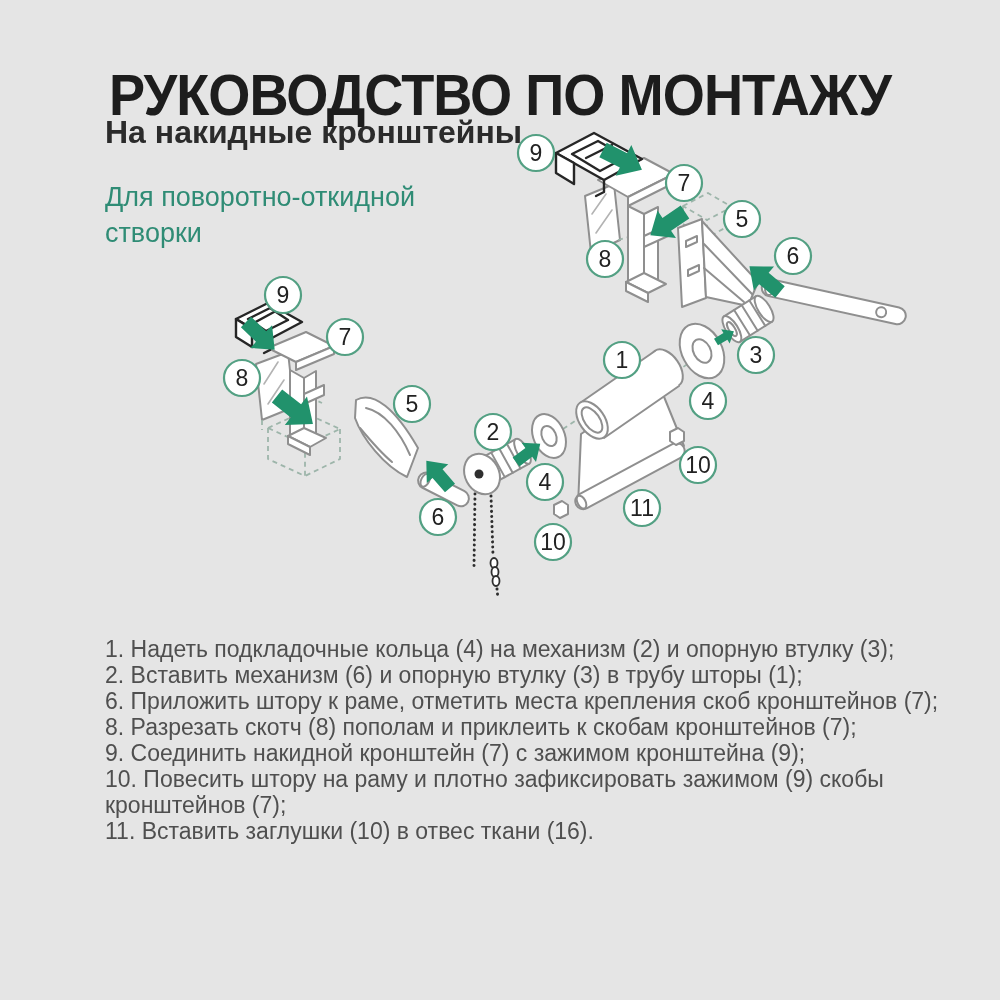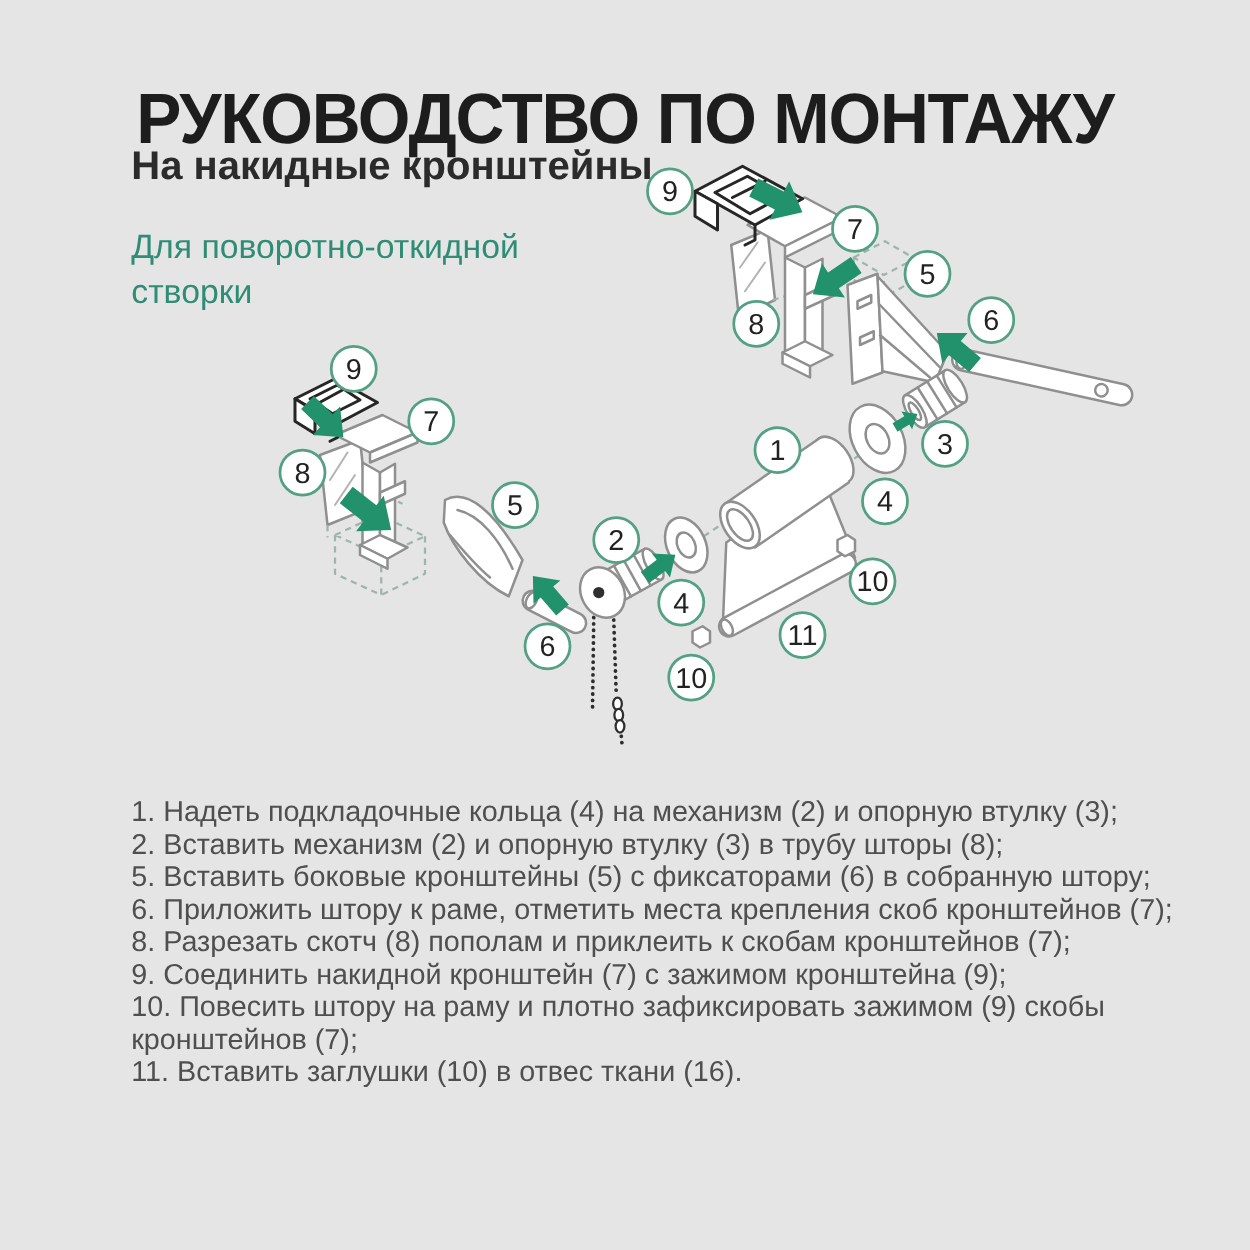--- a/index.html
+++ b/index.html
@@ -292,22 +292,21 @@
         <text class="lbl-t" y="8">10</text>
     </g>
     <g transform="translate(642,508)">
       <circle class="lbl-c" r="18"></circle>
         <text class="lbl-t" y="8">11</text>
     </g>
   </svg>
 
   <div class="instructions">
     <p>1. Надеть подкладочные кольца (4) на механизм (2) и опорную втулку (3);</p>
-    <p>2. Вставить механизм (2) и опорную втулку (3) в трубу шторы (8);</p>
-    <p>5. Вставить боковые кронштейны (5) с фиксаторами (6) в собранную штору;</p>
+    <p>2. Вставить механизм (6) и опорную втулку (3) в трубу шторы (1);</p>
     <p>6. Приложить штору к раме, отметить места крепления скоб кронштейнов (7);</p>
     <p>8. Разрезать скотч (8) пополам и приклеить к скобам кронштейнов (7);</p>
     <p>9. Соединить накидной кронштейн (7) с зажимом кронштейна (9);</p>
     <p>10. Повесить штору на раму и плотно зафиксировать зажимом (9) скобы кронштейнов (7);</p>
     <p>11. Вставить заглушки (10) в отвес ткани (16).</p>
   </div>
 
 </div>
 
 </body></html>

